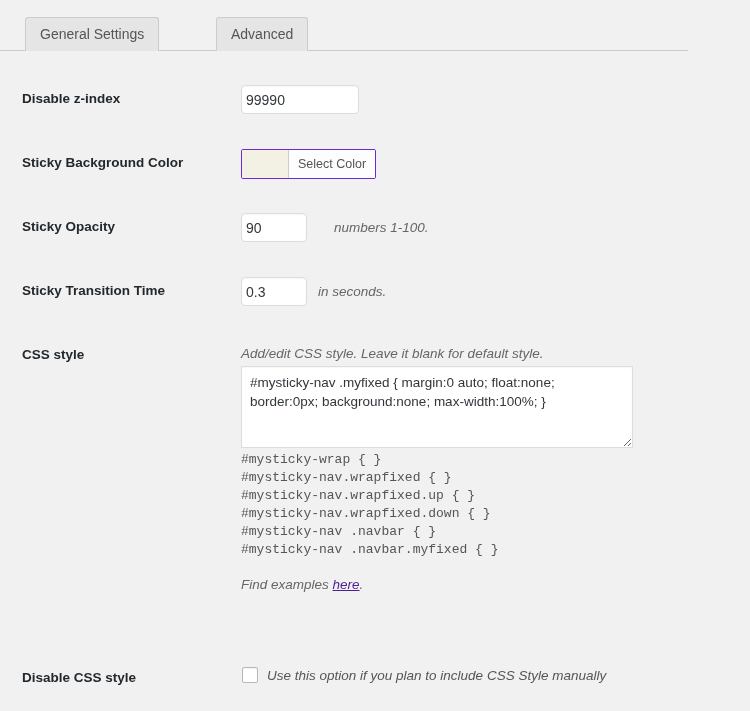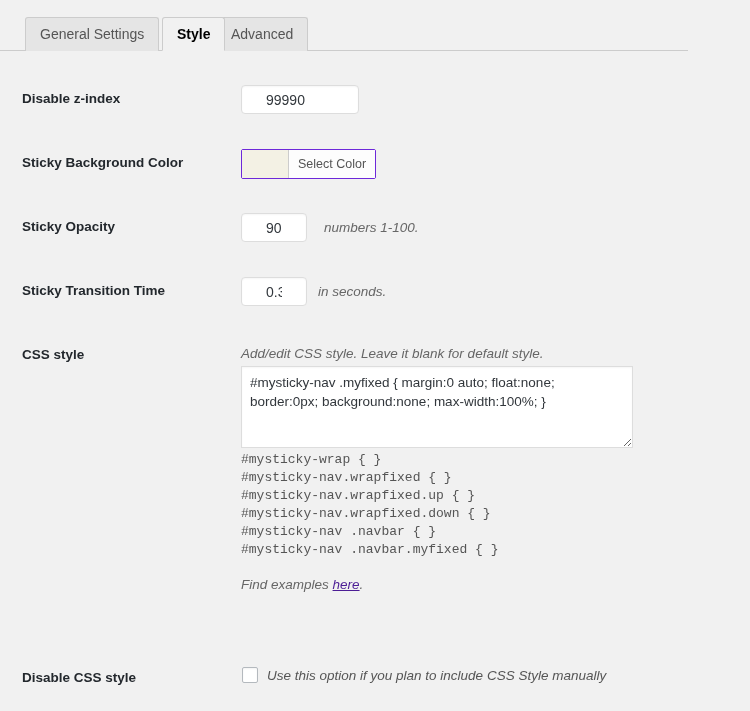--- a/index.html
+++ b/index.html
@@ -80,21 +80,21 @@
 
   
   input[type="text"].tf {
     box-sizing: border-box;
     height: 29px;
     border: 1px solid #ddd;
     background: #fff;
     color: #32373c;
     font-family: "Liberation Sans", sans-serif;
     font-size: 14px;
-    padding: 0 24px;
+    padding: 0 4px;
     border-radius: 4px;
     outline: none;
     box-shadow: 0 1px 2px rgba(0,0,0,0.04) inset;
   }
   .tf-wide { width: 118px; }
   .tf-narrow { width: 66px; }
 
   .hint {
     font-style: italic;
     font-size: 13.5px;
@@ -200,21 +200,20 @@
     font-size: 13.5px;
     color: #555;
     white-space: nowrap;
   }
 </style>
 </head>
 <body>
 
 <div class="tab-bar">
   <div class="tab tab-general">General Settings</div>
-  <div class="tab tab-style active">Style</div>
   <div class="tab tab-advanced">Advanced</div>
 </div>
 
 <div class="row" style="top:90px;">
   <div class="row-label">Disable z-index</div>
   <div class="row-field" style="top:-5px;">
     <input type="text" class="tf tf-wide" value="99990" style="">
   </div>
 </div>
 
@@ -225,21 +224,21 @@
       <div class="color-swatch" style="background: rgb(243, 241, 228);"></div>
       <div class="color-label">Select Color</div>
     </div>
   </div>
 </div>
 
 <div class="row" style="top:218px;">
   <div class="row-label">Sticky Opacity</div>
   <div class="row-field" style="top:-5px; display:flex; align-items:center;">
     <input type="text" class="tf tf-narrow" value="90" style="">
-    <span class="hint" style="margin-left:17px;font-style:italic;">numbers 1-100.</span>
+    <span class="hint" style="margin-left:27px;font-style:italic;">numbers 1-100.</span>
   </div>
 </div>
 
 <div class="row" style="top:282px;">
   <div class="row-label">Sticky Transition Time</div>
   <div class="row-field" style="top:-5px; display:flex; align-items:center;">
     <input type="text" class="tf tf-narrow" value="0.3" style="">
     <span class="hint" style="margin-left:11px;">in seconds.</span>
   </div>
 </div>

